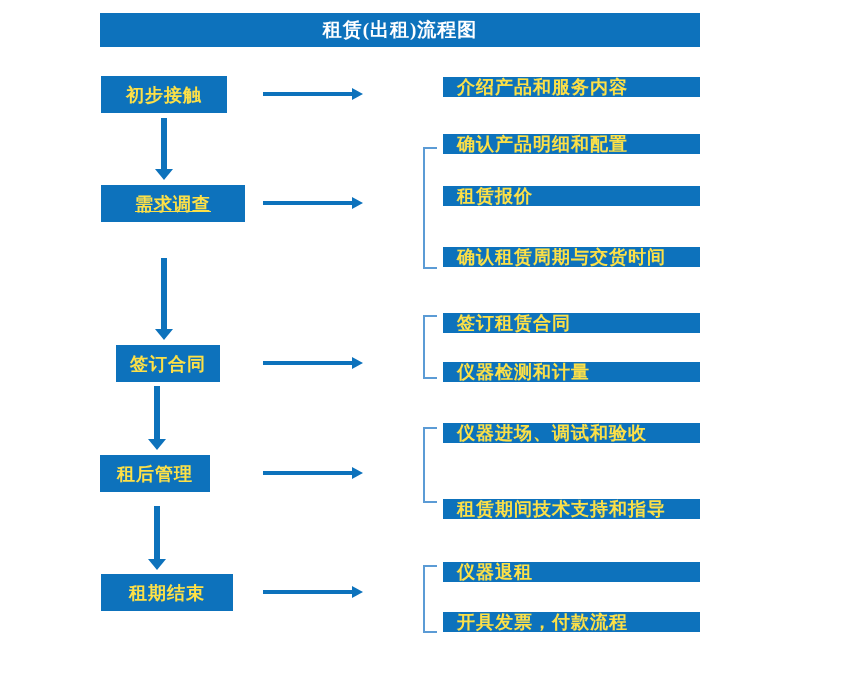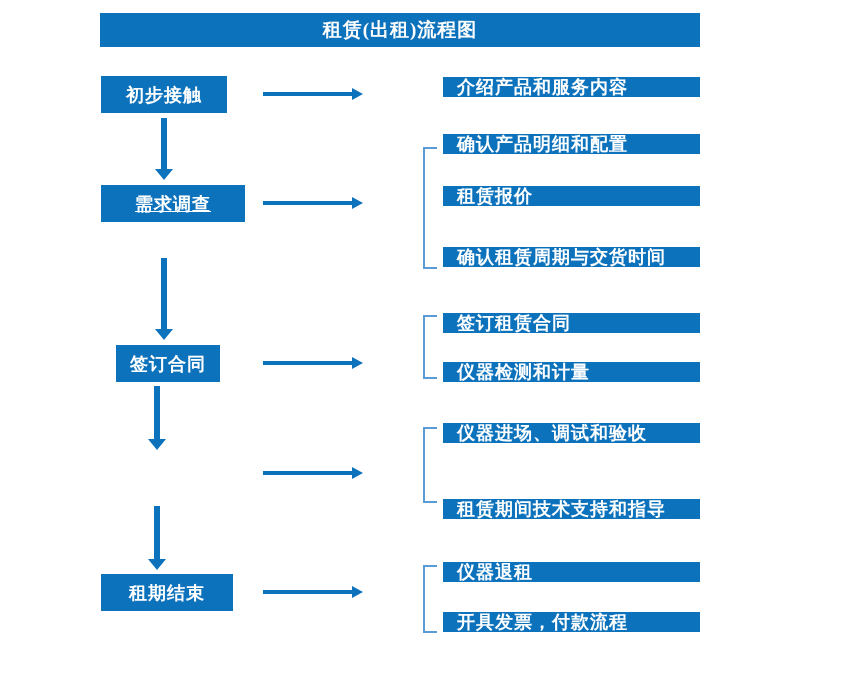--- a/index.html
+++ b/index.html
@@ -16,21 +16,21 @@
   }
   #canvas {
     position: absolute;
     left: 0; top: 0;
     width: 844px;
     height: 688px;
   }
   .box {
     position: absolute;
     background: #0d72bc;
-    color: #ffffff;
+    color: #fde047;
     font-weight: bold;
     display: flex;
     align-items: center;
     box-sizing: border-box;
     letter-spacing: 1px;
     white-space: nowrap;
   }
   .title-bar {
     position: absolute;
     left: 100px;
@@ -120,20 +120,21 @@
 <div id="canvas">
 
   <div class="title-bar">租赁(出租)流程图</div>
 
   <div class="box stage-box" style="left:101px; top:76px; width:126px; height:37px;">初步接触</div>
 
   <div class="box stage-box" style="left:101px; top:185px; width:144px; height:37px;text-decoration:underline;">需求调查</div>
 
   <div class="box stage-box" style="left:116px; top:345px; width:104px; height:37px;">签订合同</div>
 
+  <div class="box stage-box" style="left:100px; top:455px; width:110px; height:37px;">租后管理</div>
 
   <div class="box stage-box" style="left:101px; top:574px; width:132px; height:37px;">租期结束</div>
 
   <div class="v-arrow" style="left:155px; top:118px; height:62px;">
     <div class="shaft" style="height:51px;"></div>
     <div class="head"></div>
   </div>
 
   <div class="v-arrow" style="left:155px; top:258px; height:82px;">
     <div class="shaft" style="height:71px;"></div>

